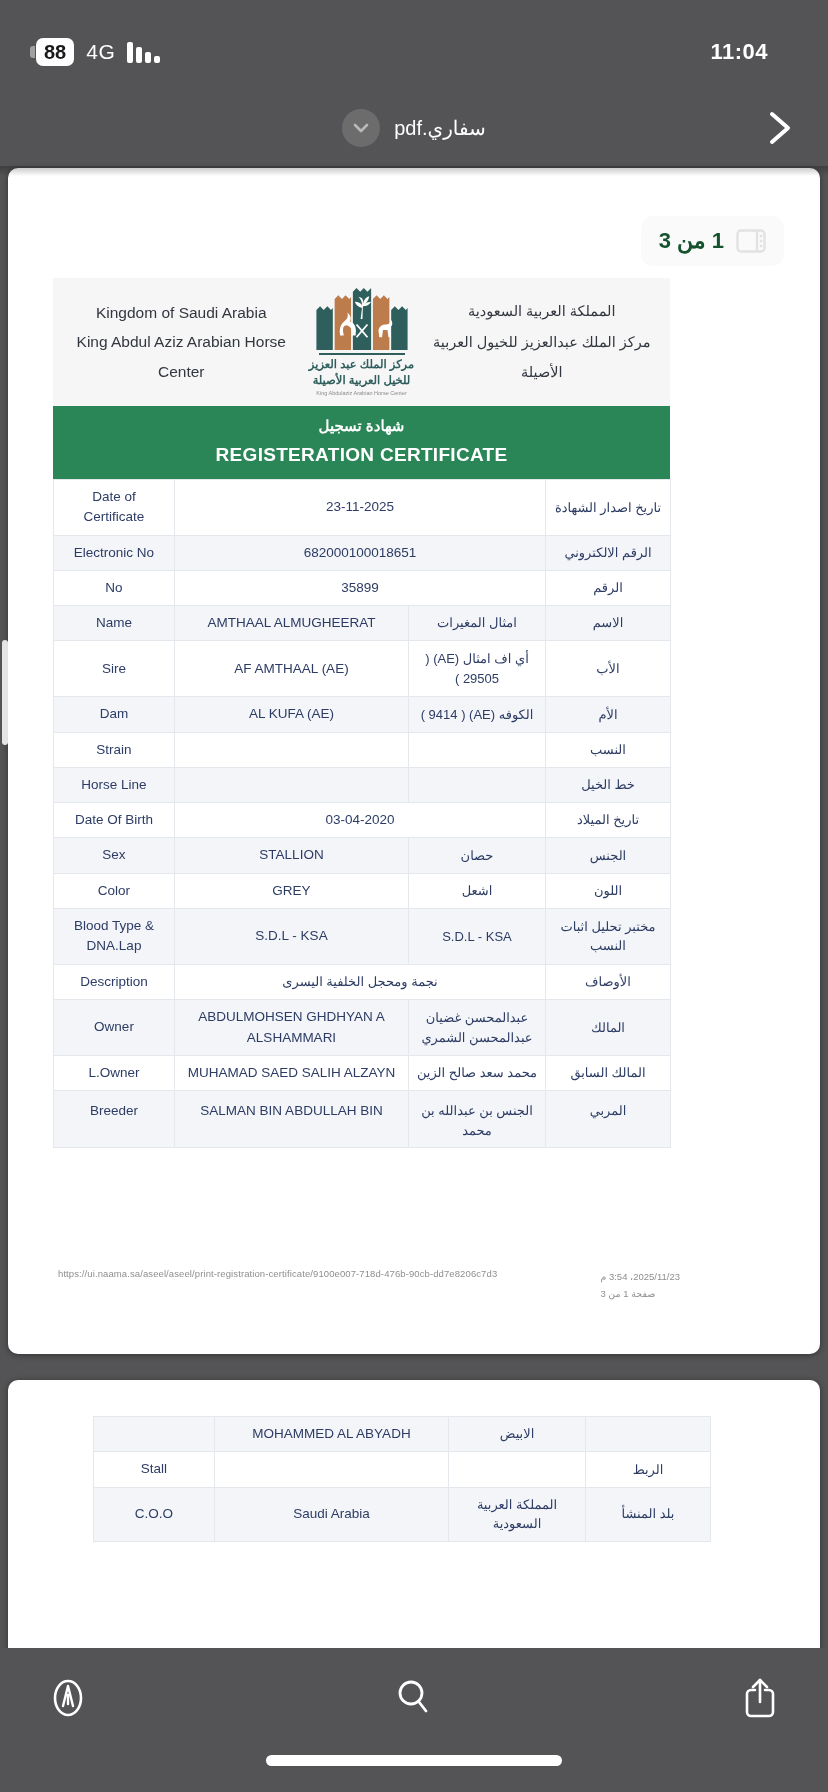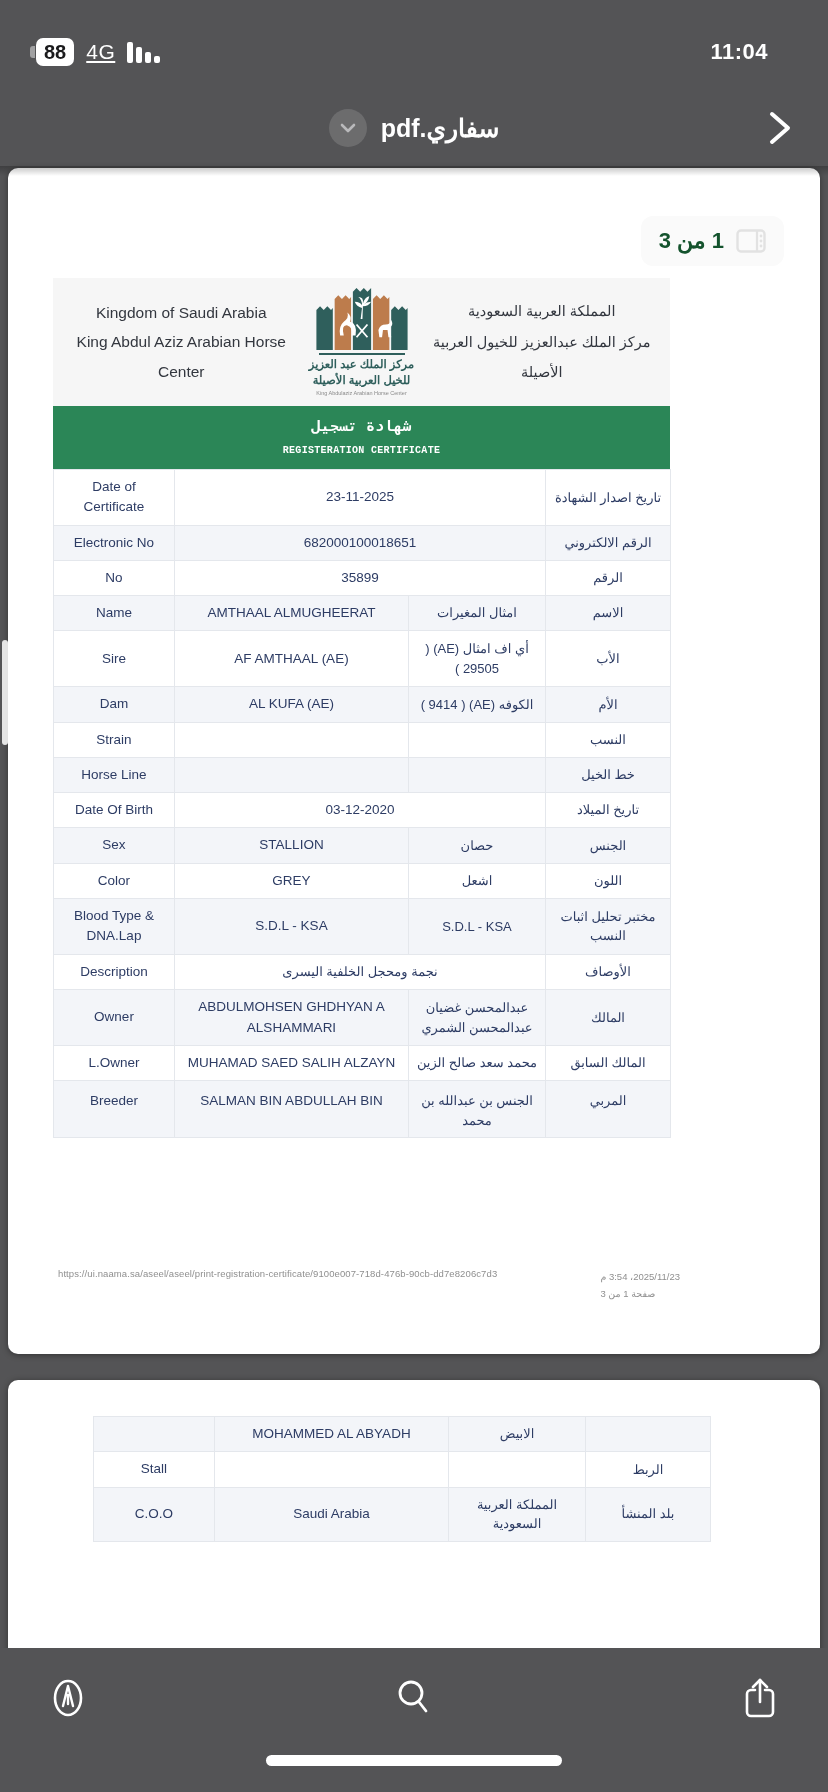--- a/index.html
+++ b/index.html
@@ -8,21 +8,21 @@
   #screen {
     position:relative; width:828px; height:1792px; margin:0 auto;
     background:#545456; overflow:hidden;
   }
   
   .statusbar {
     position:absolute; top:0; left:0; width:100%; height:90px;
     display:flex; align-items:center; justify-content:space-between;
     padding:14px 36px 0 30px; color:#fff; z-index:30;
   }
-  .sb-left { display:flex; align-items:center; gap:12px;text-decoration:underline; }
+  .sb-left { display:flex; align-items:center; gap:12px; }
   .battery { display:flex; align-items:center; }
   .battery-cap { width:5px; height:12px; background:rgba(255,255,255,.45); border-radius:3px 0 0 3px; margin-right:1px; }
   .battery-body {
     background:#fff; color:#1b1b1d; font-weight:700; font-size:20px;
     border-radius:7px; padding:2px 8px; line-height:1.2;
   }
   .net-label { font-size:21px; font-weight:500; letter-spacing:.5px; }
   .sig { display:flex; align-items:flex-end; gap:3px; height:22px; }
   .sig span { width:6px; background:#fff; border-radius:2px; display:block; }
   .time { font-size:22px; font-weight:600; letter-spacing:.5px; padding-right:24px; }
@@ -31,21 +31,21 @@
     position:absolute; top:90px; left:0; width:100%; height:76px;
     display:flex; align-items:center; justify-content:center;
     color:#fff; z-index:30;
   }
   .nav-title-group { display:flex; align-items:center; gap:14px; }
   .disclosure-circle {
     width:38px; height:38px; border-radius:50%;
     background:rgba(255,255,255,.14);
     display:flex; align-items:center; justify-content:center; cursor:pointer;
   }
-  .nav-title { font-size:25px; font-weight:700; direction:rtl; }
+  .nav-title { font-size:20px; font-weight:400; direction:rtl; }
   .nav-back {
     position:absolute; right:26px; top:50%; transform:translateY(-50%);
     width:44px; height:44px; display:flex; align-items:center; justify-content:center; cursor:pointer;
   }
 
   
   .viewer { position:absolute; top:166px; left:0; width:100%; height:1482px; }
   .pdf-page {
     position:absolute; left:8px; width:812px; background:#fff;
     border-radius:10px; box-shadow:0 1px 6px rgba(0,0,0,.4);
@@ -74,24 +74,24 @@
     padding:10px 8px; min-height:107px;
   }
   .hdr-en { flex:1; text-align:center; color:#33373f; font-size:15.5px; line-height:1.9; font-weight:500; }
   .hdr-ar { flex:1; text-align:center; direction:rtl; color:#33373f; font-size:14.5px; line-height:2.1; font-weight:500; }
   .hdr-logo { width:120px; display:flex; flex-direction:column; align-items:center; }
   .logo-ar { color:#2f5f5c; font-size:11.5px; font-weight:700; direction:rtl; line-height:1.35; text-align:center; }
   .logo-en { color:#8a8a8a; font-size:5.5px; margin-top:2px; }
   .logo-rule { width:86px; height:2px; background:#2f5f5c; margin:3px 0 2px; }
 
   .banner {
-    background:#2b8657; color:#fff; text-align:center; padding:11px 0 13px;font-family:Liberation Mono, monospace;
+    background:#2b8657; color:#fff; text-align:center; padding:11px 0 13px;
   }
   .banner-ar { font-size:15px; font-weight:700; direction:rtl; margin-bottom:9px; }
-  .banner-en { font-size:10px; font-weight:700; letter-spacing:.3px; }
+  .banner-en { font-size:19px; font-weight:700; letter-spacing:.3px; }
 
   table.cert-table { width:100%; border-collapse:collapse; table-layout:fixed;border-radius:27px; }
   .cert-table td {
     border:1px solid #e4e7ec; text-align:center; vertical-align:middle;
     color:#2d3c64; font-size:13.5px; font-weight:500; padding:7px 6px;
     height:33px; line-height:1.5; word-wrap:break-word;
   }
   .cert-table td.ar { direction:rtl; font-size:13px; }
   .cert-table tr.alt td { background:#f3f5f9; }
   .cert-table tr.tall td { height:56px; }
@@ -259,21 +259,21 @@
                 <td class="ar">النسب</td>
               </tr>
               <tr class="alt">
                 <td>Horse Line</td>
                 <td></td>
                 <td class="ar"></td>
                 <td class="ar">خط الخيل</td>
               </tr>
               <tr>
                 <td>Date Of Birth</td>
-                <td colspan="2">03-12-2020</td>
+                <td colspan="2">03-04-2020</td>
                 <td class="ar">تاريخ الميلاد</td>
               </tr>
               <tr class="alt">
                 <td>Sex</td>
                 <td>STALLION</td>
                 <td class="ar">حصان</td>
                 <td class="ar">الجنس</td>
               </tr>
               <tr>
                 <td>Color</td>

